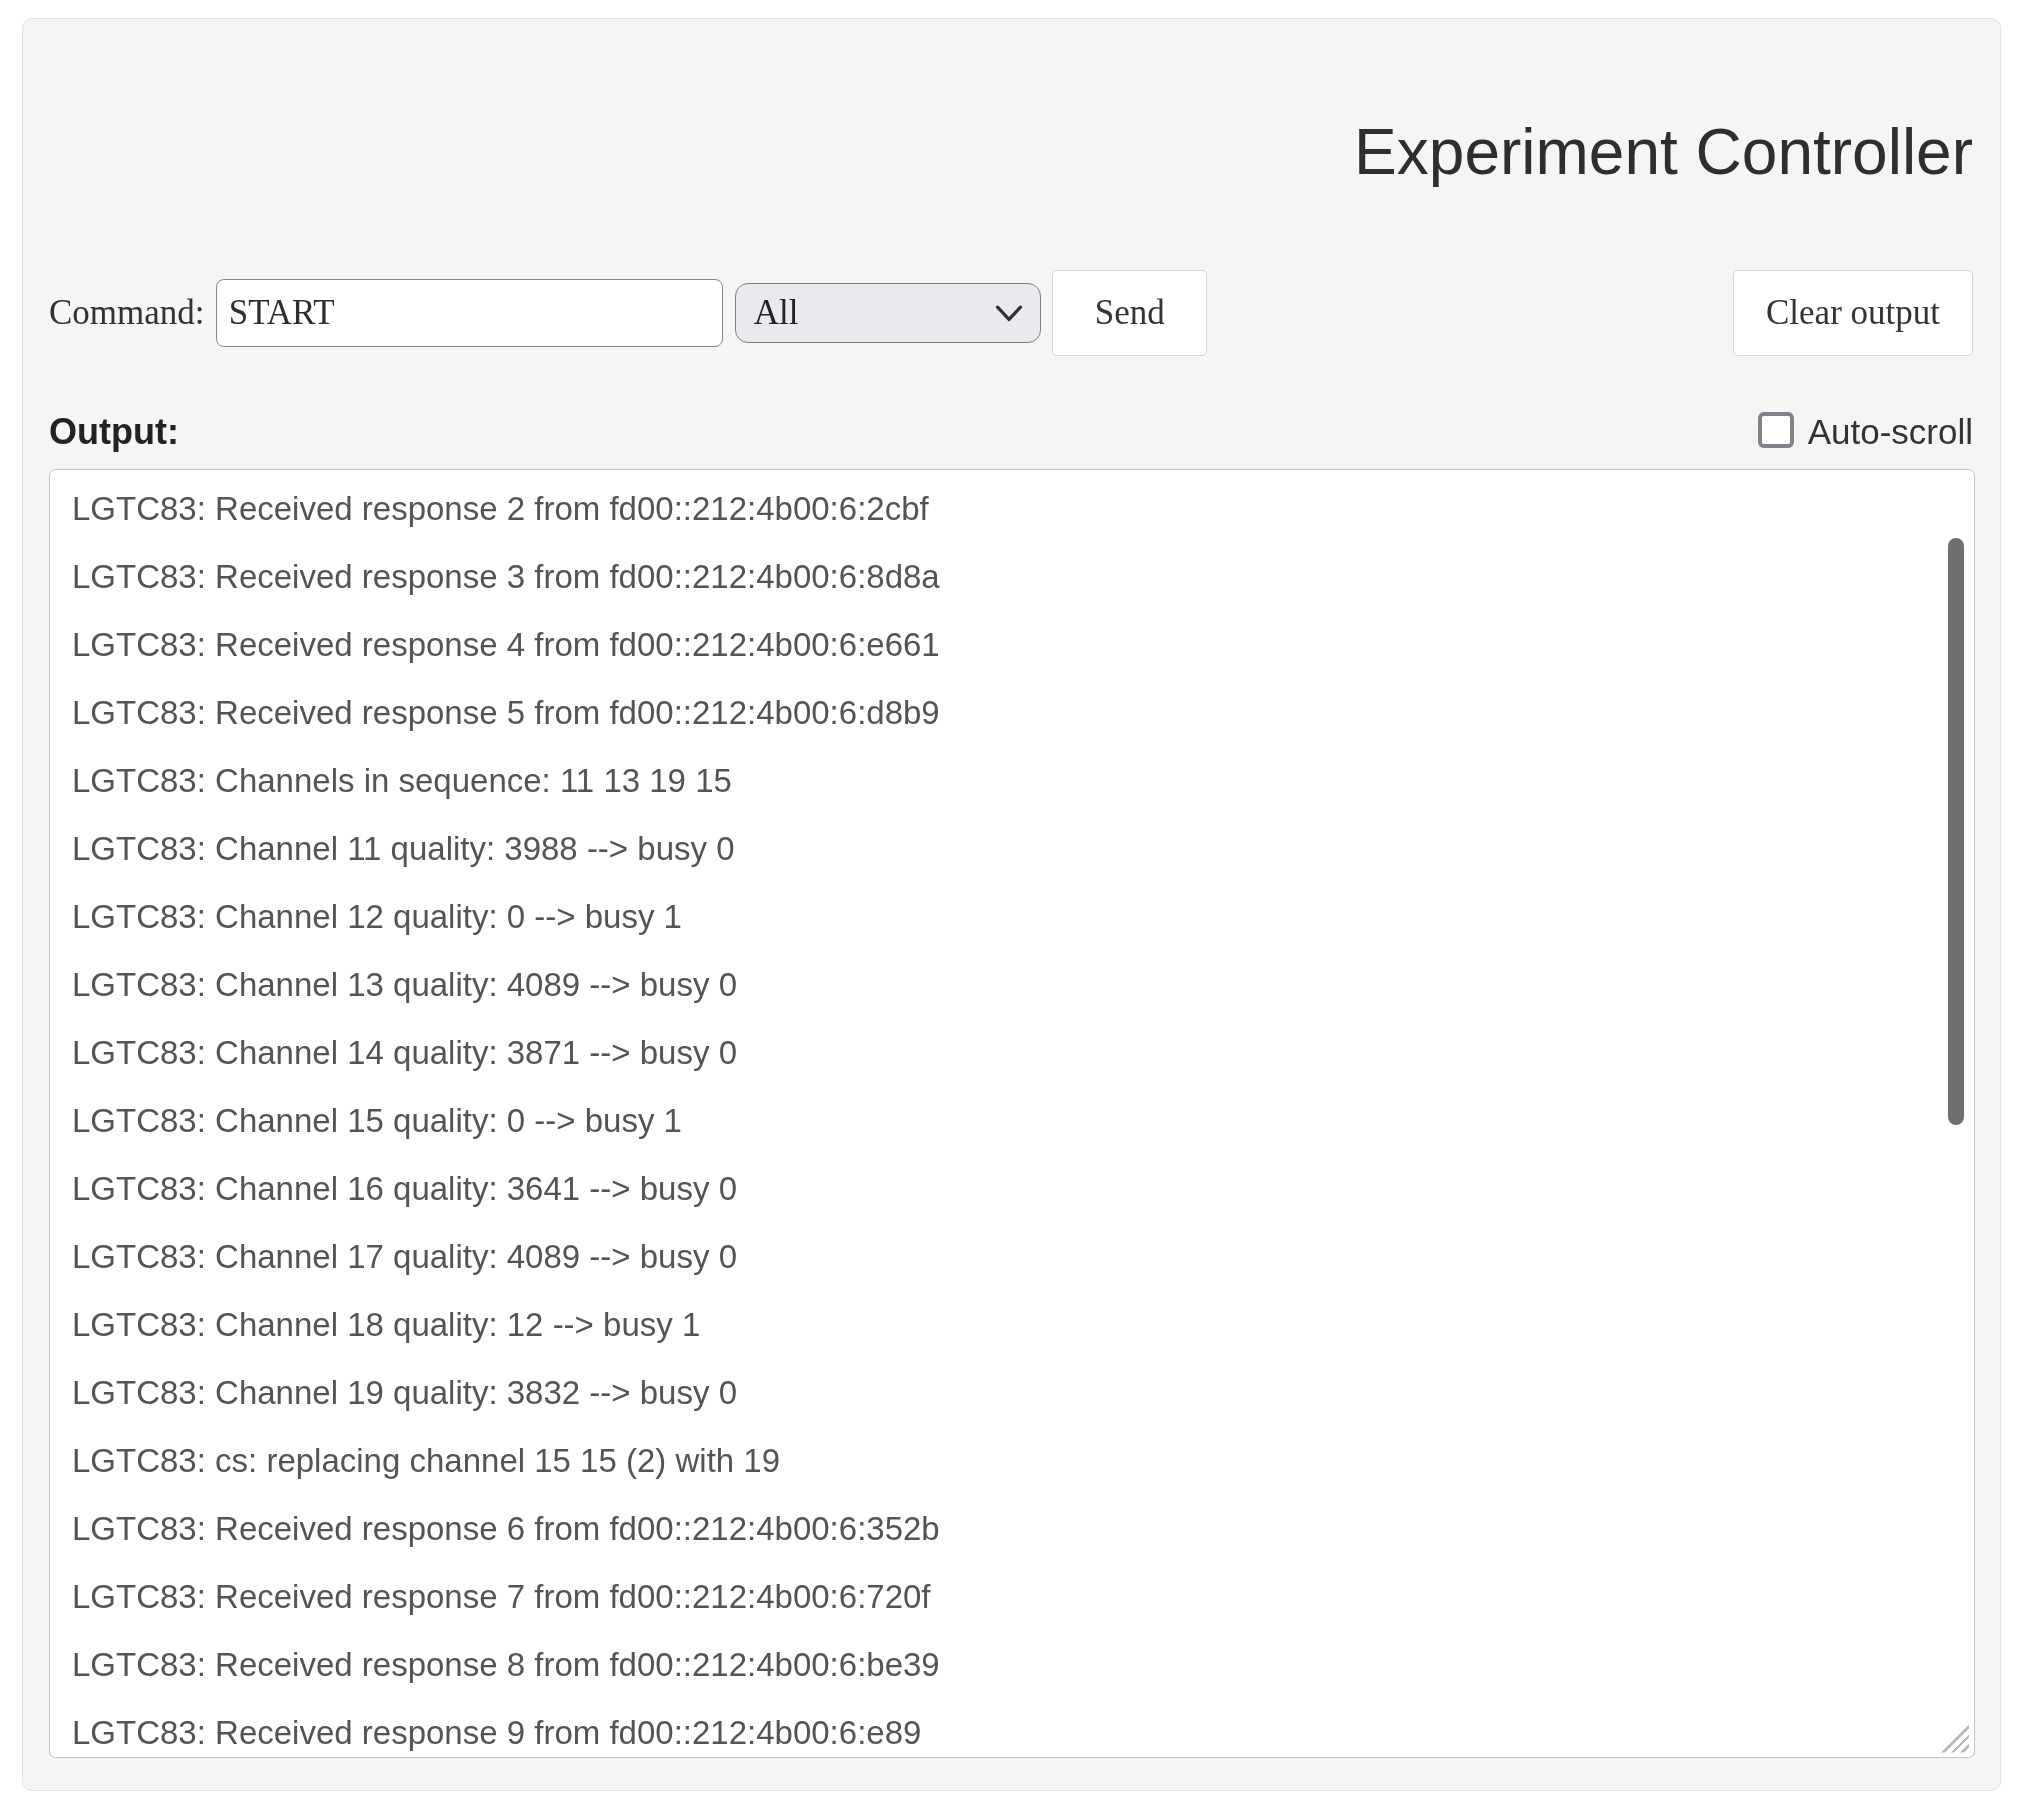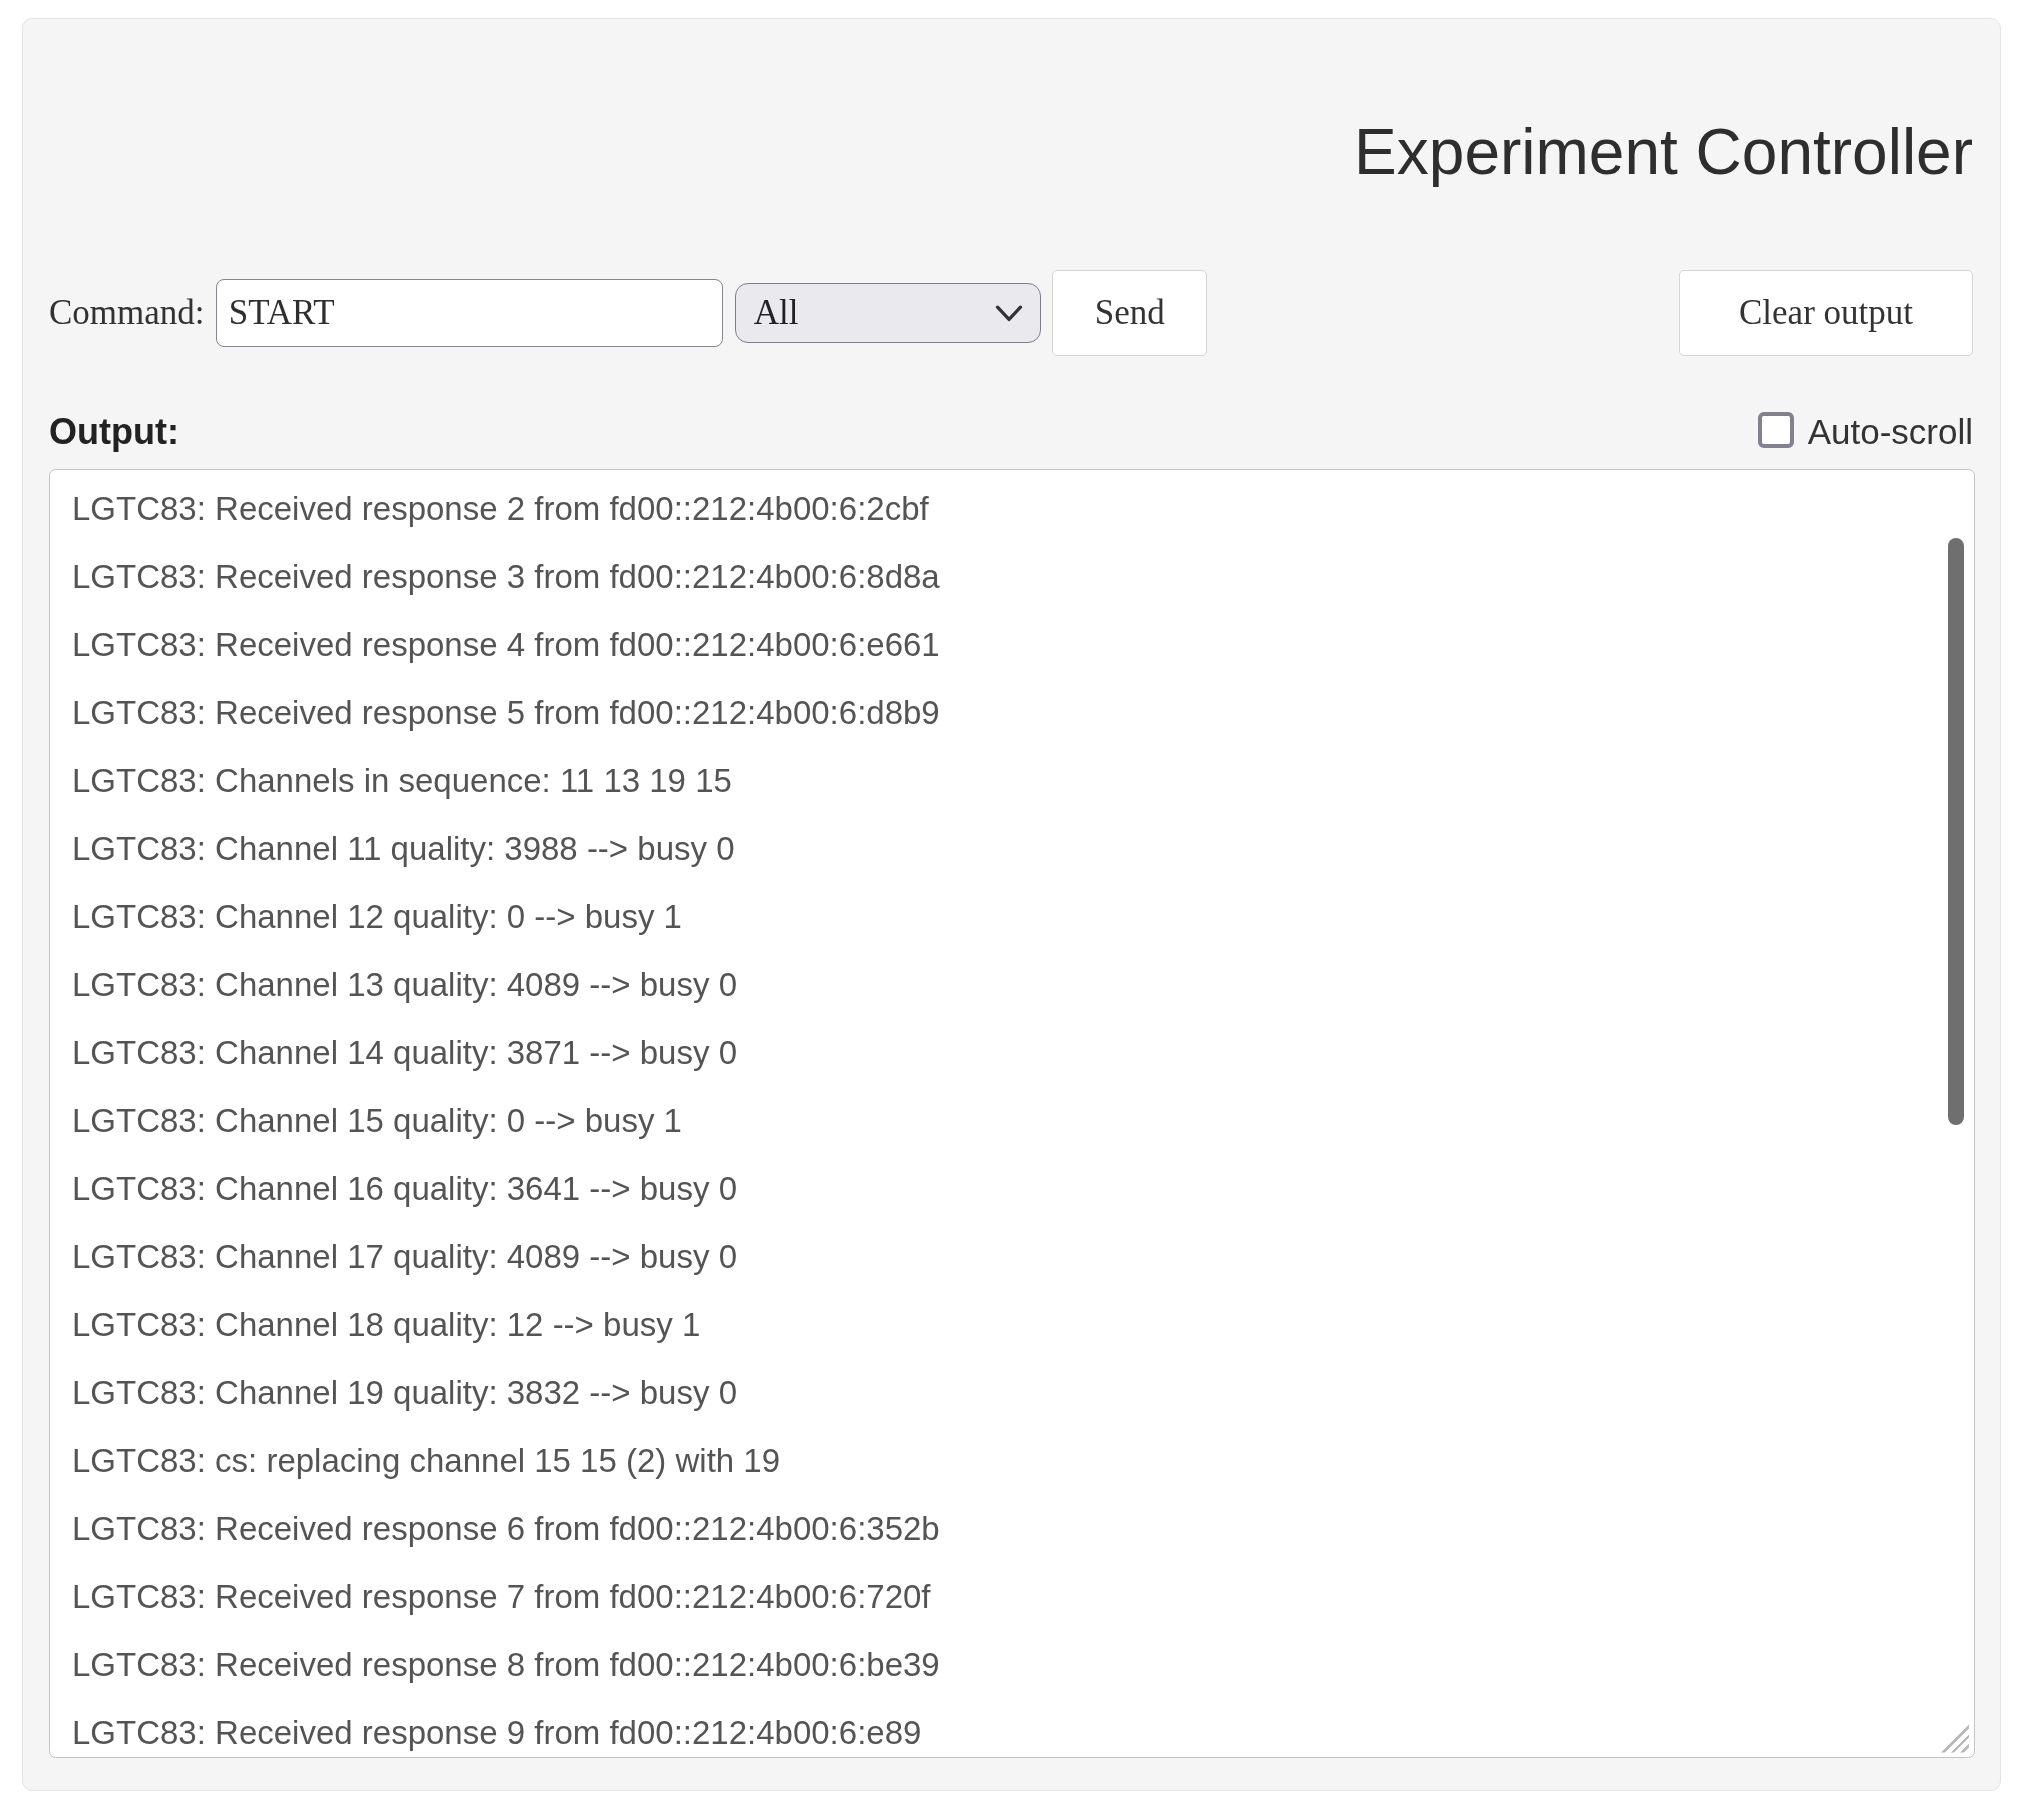--- a/index.html
+++ b/index.html
@@ -54,21 +54,21 @@
     position:absolute;right:18px;top:50%;transform:translateY(-46%);
     pointer-events:none;display:block;
   }
   .btn{
     height:86px;background:#ffffff;
     border:1.7px solid var(--button_border);border-radius:5px;
     font-family:inherit;font-size:35px;color:#333;
     padding:0 33px;cursor:pointer;
   }
   .send-btn{margin-left:11.6px;width:155px;padding:0;}
-  .clear-btn{margin-left:auto;width:294px;padding:3px;}
+  .clear-btn{margin-left:auto;width:240px;padding:3px;}
   
   .output-row{
     margin-top:50px;height:46px;
     display:flex;align-items:center;
   }
   .output-label{font-size:36px;font-weight:700;color:#222;}
   .autoscroll{margin-left:auto;display:flex;align-items:flex-start;}
   .autoscroll input{
     appearance:none;-webkit-appearance:none;
     width:36px;height:36px;background:#fff;

